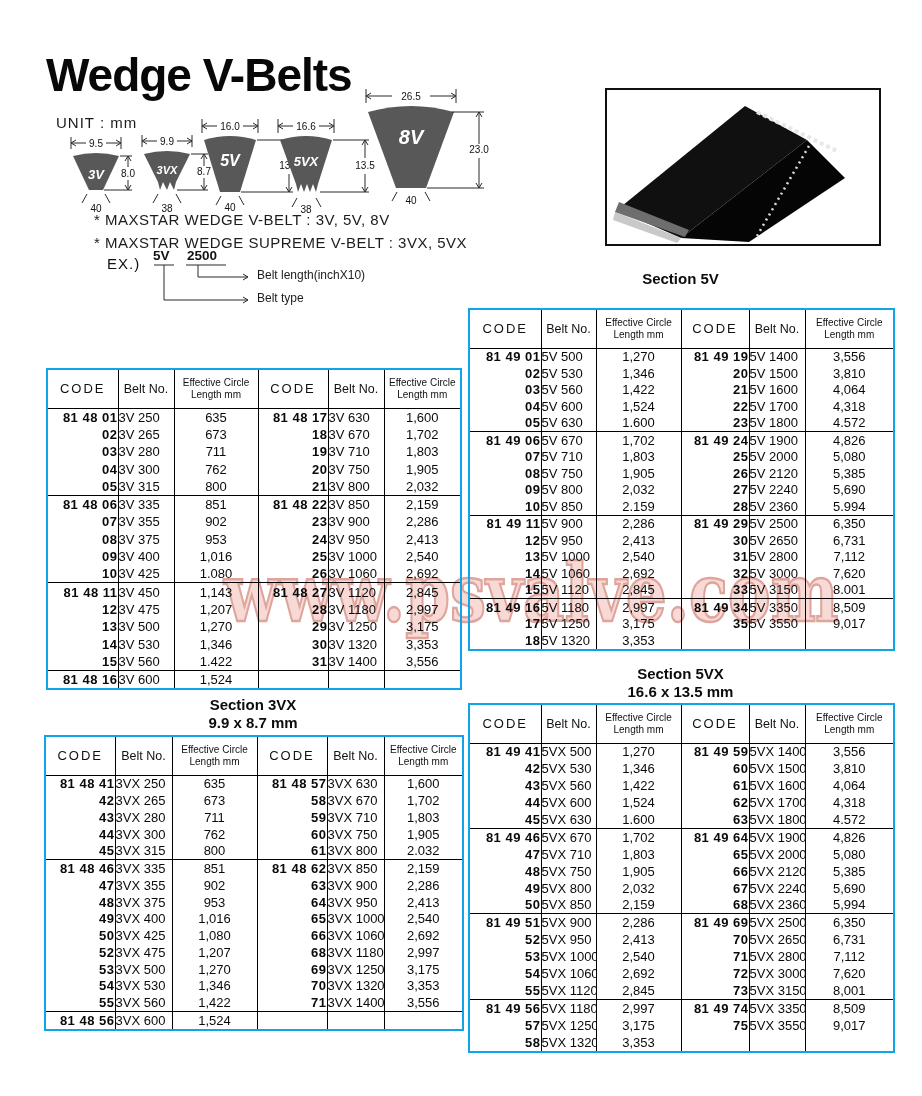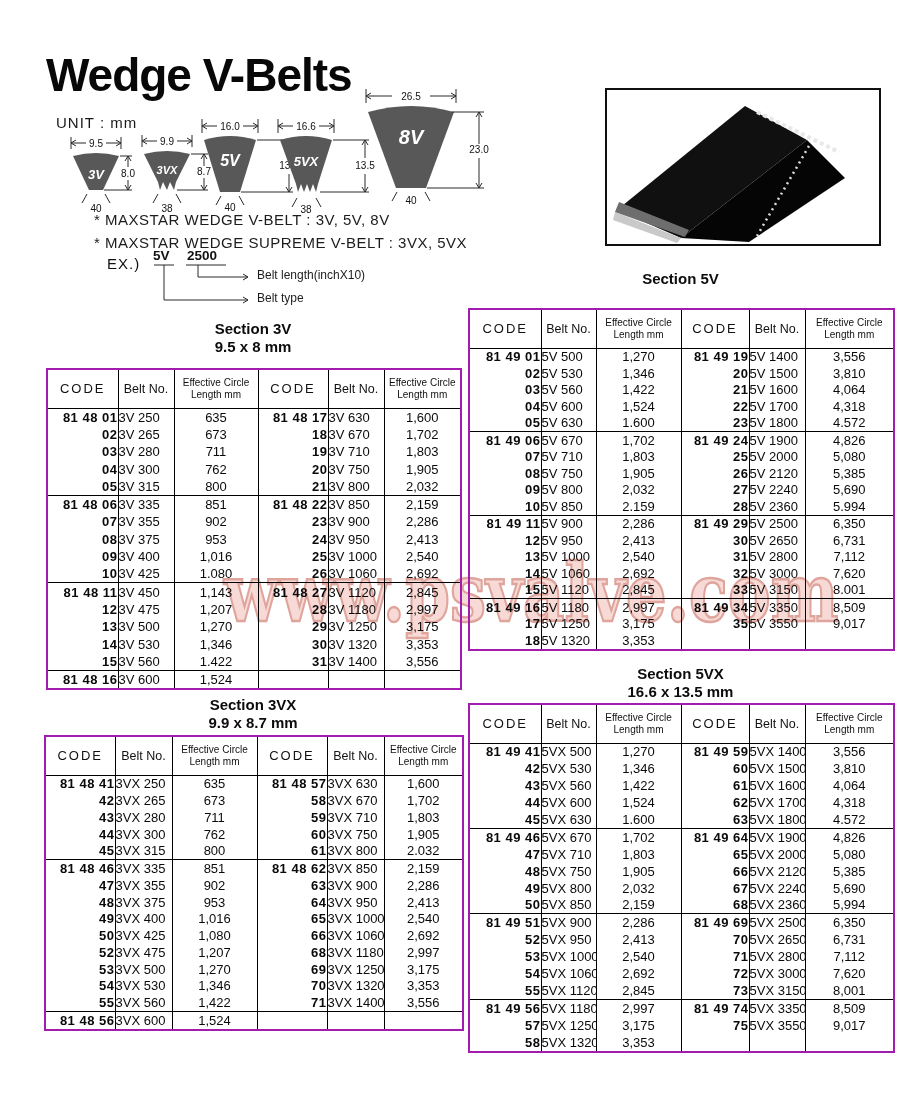--- a/index.html
+++ b/index.html
@@ -34,21 +34,21 @@
   .photo{position:absolute;left:605px;top:88px;width:272px;height:154px;border:2px solid #101010;background:#fff;}
 
   .watermark{position:absolute;left:224px;top:546px;font-family:"DejaVu Serif",serif;
     font-size:64px;font-weight:700;letter-spacing:0px;white-space:nowrap;
     color:#f7dad6;-webkit-text-stroke:2px #dfa49c;
     transform:scaleY(1.25) scaleX(1.0);transform-origin:left top;z-index:0;}
 
   .tbl-title{position:absolute;text-align:center;font-weight:700;font-size:15px;line-height:18px;color:#0c0c0c;z-index:2;}
 
   table.datatable{position:absolute;border-collapse:collapse;table-layout:fixed;
-    border:2px solid #a21caf;background:transparent;z-index:1;}
+    border:2px solid #0ea5e9;background:transparent;z-index:1;}
   table.datatable th,table.datatable td{border-left:1px solid #000;border-right:1px solid #000;
     padding:0;overflow:hidden;background:transparent;}
   table.datatable thead th{border-bottom:1.5px solid #000;font-weight:400;vertical-align:middle;}
   table.datatable thead tr{height:39px;}
   th.h-code{font-size:13px;letter-spacing:2px;}
   th.h-belt{font-size:12.5px;}
   th.h-eff{font-size:10px;line-height:11.5px;padding:0 2px;}
   table.datatable td{font-size:13px;color:#0a0a0a;vertical-align:middle;}
   td.c0{text-align:right;padding-right:7px;font-weight:700;letter-spacing:0.5px;white-space:pre;}
   td.c1{text-align:left;padding-left:6px;white-space:pre;}
@@ -192,24 +192,20 @@
   <span class="ex-type">5V</span>
   <span class="ex-len">2500</span>
   <svg class="abs" width="112" height="46" style="left:150px;top:264px;overflow:visible;">
     <path d="M4,1 H24 M36,1 H76" stroke="#2a2a2a" stroke-width="1" fill="none"></path>
     <path d="M14,1 V36 H98 M48,1 V13 H98" stroke="#2a2a2a" stroke-width="1" fill="none"></path>
     <path d="M93,10 L98,13 L93,16 M93,33 L98,36 L93,39" stroke="#2a2a2a" stroke-width="1" fill="none"></path>
   </svg>
   <span class="ex-lbl" id="ex-lbl-length">Belt length(inchX10)</span>
   <span class="ex-lbl" id="ex-lbl-type">Belt type</span>
 
-  <div class="tbl-title" id="t3v-title">
-    <div>Section 3V</div>
-    <div>9.5 x 8 mm</div>
-  </div>
   <table class="datatable" id="t3v">
     <colgroup>
       <col style="width:71px">
         <col style="width:56px">
         <col style="width:84px">
       <col style="width:70px">
         <col style="width:56px">
         <col style="width:77px">
     </colgroup>
     <thead>

